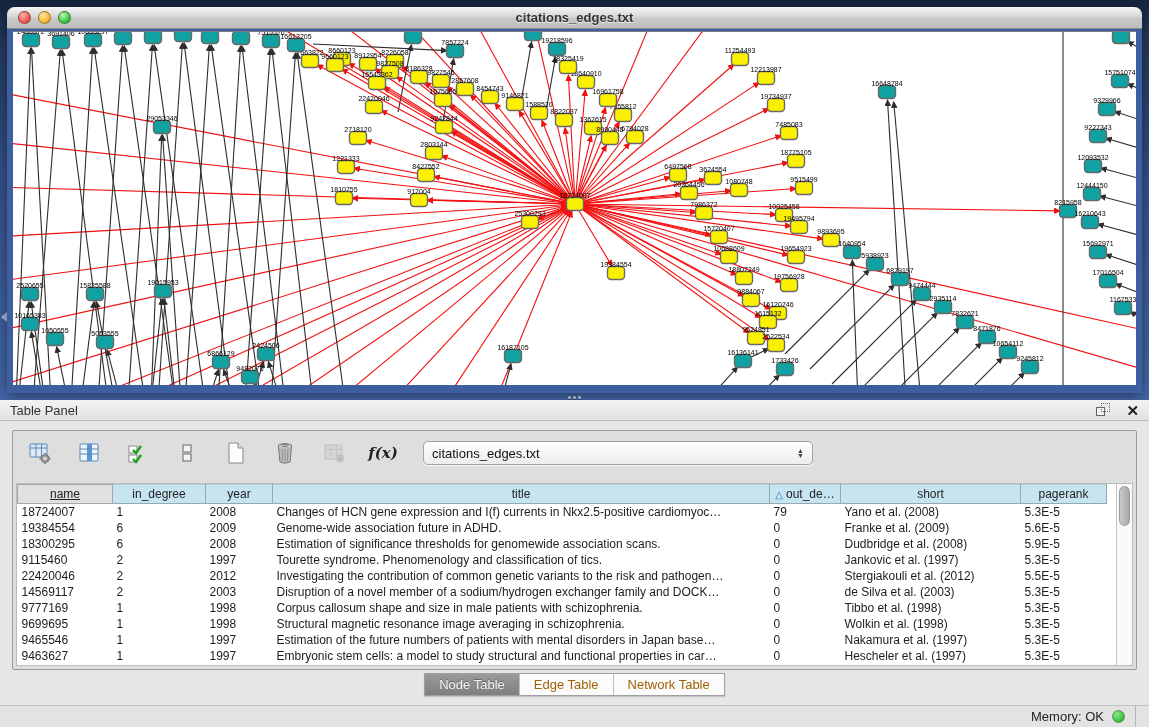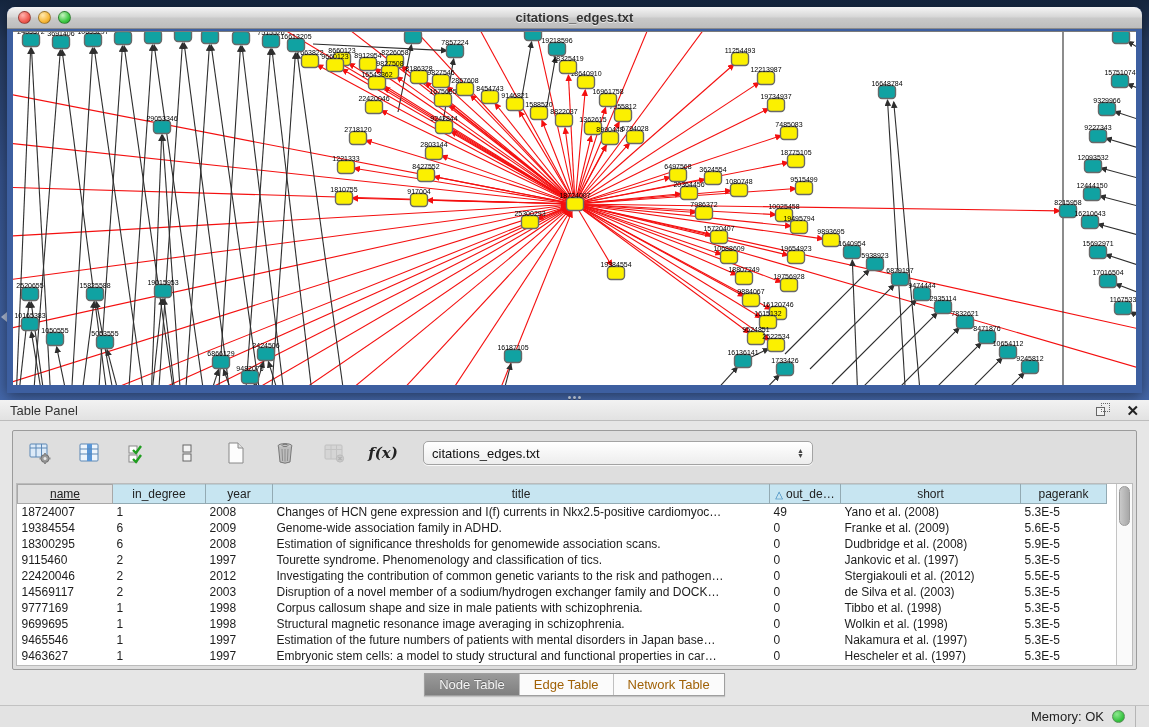--- a/index.html
+++ b/index.html
@@ -788,29 +788,29 @@
               <th>short</th>
               <th>pagerank</th>
             </tr>
           </thead>
         <tbody id="body-rows">
             <tr>
               <td>18724007</td>
               <td>1</td>
               <td>2008</td>
               <td>Changes of HCN gene expression and I(f) currents in Nkx2.5-positive cardiomyoc…</td>
-              <td>49</td>
+              <td>79</td>
               <td>Yano et al. (2008)</td>
               <td>5.3E-5</td>
             </tr>
             <tr>
               <td>19384554</td>
               <td>6</td>
               <td>2009</td>
-              <td>Genome-wide association family in ADHD.</td>
+              <td>Genome-wide association future in ADHD.</td>
               <td>0</td>
               <td>Franke et al. (2009)</td>
               <td>5.6E-5</td>
             </tr>
             <tr>
               <td>18300295</td>
               <td>6</td>
               <td>2008</td>
               <td>Estimation of significance thresholds for genomewide association scans.</td>
               <td>0</td>

